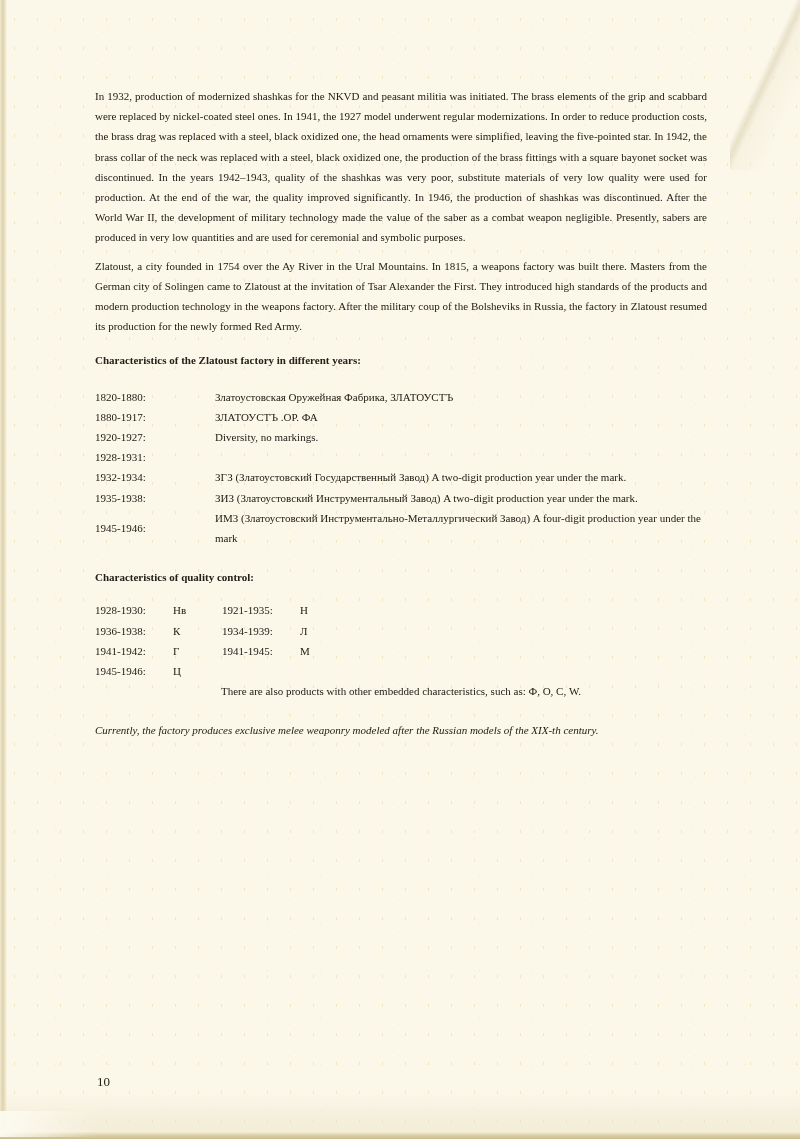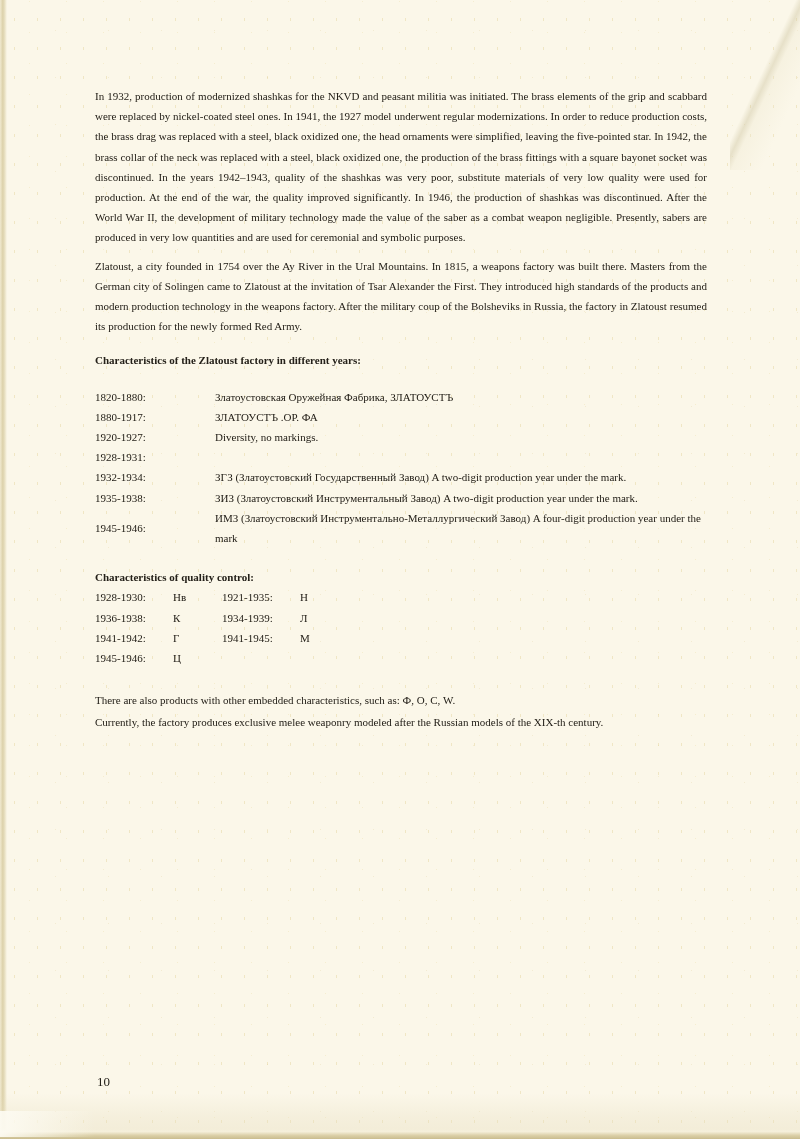--- a/index.html
+++ b/index.html
@@ -49,31 +49,31 @@
   }
   .content {
     position: absolute; left: 95px; top: 86px; width: 612px;
     font-size: 11px; line-height: 20.2px;
   }
   .par { margin: 0; text-align: justify; }
   .p1 { margin-bottom: 8px; }
   .p2 { margin-bottom: 14px; }
   .heading { text-align: left; font-weight: bold; }
   .h1 { margin-bottom: 16px; }
-  .h2 { margin-top: 19px; }
+  .h2 { margin-top: 19px; margin-bottom: 13px; }
   .entry { display: flex; align-items: center; gap: 48px; }
   .years { flex: 0 0 72px; white-space: nowrap; }
   .desc { flex: 1; text-align: left; }
   .quality { display: flex; }
   .qcol-left { width: 127px; flex: 0 0 127px; }
   .qrow { display: flex; }
   .qyears { flex: 0 0 78px; white-space: nowrap; }
   .qmark { flex: 0 0 auto; text-align: right; }
-  .note1 { margin-top: 22px; text-align: left; }
-  .note2 { margin-top: 2px; text-align: justify; }
+  .note1 { text-align: center; }
+  .note2 { margin-top: 19px; text-align: justify; font-style: italic; }
   .page-number {
     position: absolute; left: 97px; top: 1072px;
     font-size: 13px; line-height: 20px;
   }
 </style>
 </head>
 <body>
 
 <div>
   <div class="edge-left"></div>

